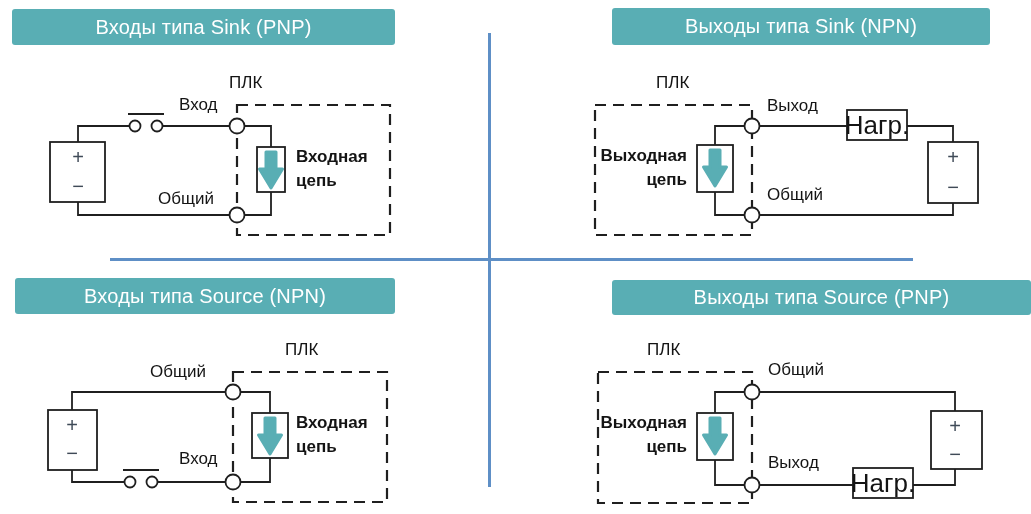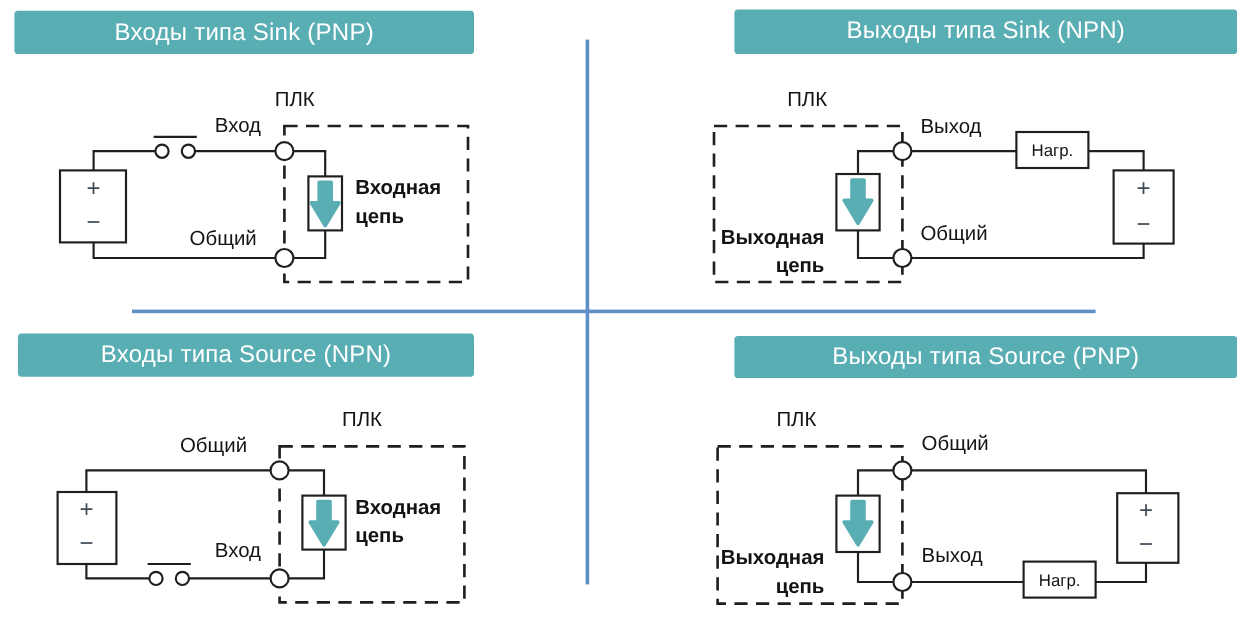--- a/index.html
+++ b/index.html
@@ -8,24 +8,24 @@
     font-family:"Liberation Sans", sans-serif; overflow:hidden;
   }
   svg.layer { position:absolute; left:0; top:0; }
   .hdr {
     position:absolute; background:var(--header-bg,#59aeb4); color:var(--header-text,#fff);
     display:flex; align-items:center; justify-content:center;
     font-size:20px; border-radius:3px; letter-spacing:.2px;
   }
   .lbl { position:absolute; font-size:17px; color:#141414; white-space:nowrap; }
   .lbl2 { line-height:24px;font-weight:bold; }
-  .lbl2.right { text-align:right;margin-top:42px; }
+  .lbl2.right { text-align:right; }
   .loadlbl {
     position:absolute; display:flex; align-items:center; justify-content:center;
-    font-size:14px; color:#141414;
+    font-size:26px; color:#141414;
   }
   .sym {
     position:absolute; font-size:20px; color:var(--battery-symbol,#3f4a57);
     transform:translateX(-50%); line-height:14px;
   }
   .divider { position:absolute; background:var(--divider,#5e8fc6); }
   
   .wire   { stroke:var(--wire,#1f1f1f); fill:none; stroke-width:1.8; }
   .dashedbox { fill:none; stroke:var(--wire,#1f1f1f); stroke-width:2.2; stroke-dasharray:11 7; }
   .compbox   { fill:#ffffff; stroke:var(--wire,#1f1f1f); stroke-width:1.8; }
@@ -102,21 +102,21 @@
       <rect class="compbox" x="931" y="411" width="51" height="58"></rect>
       <circle class="terminal" cx="752" cy="392" r="7.5"></circle>
       <circle class="terminal" cx="752" cy="485" r="7.5"></circle>
     </g>
   </svg>
 
   <div class="divider" style="left:488px; top:33px; width:3px; height:454px;"></div>
   <div class="divider" style="left:110px; top:258px; width:803px; height:3px;"></div>
 
   <div class="hdr" style="left:12px; top:9px; width:383px; height:36px;text-align:right;">Входы типа Sink (PNP)</div>
-  <div class="hdr" style="left:612px; top:8px; width:419px; height:37px;">Выходы типа Sink (NPN)</div>
+  <div class="hdr" style="left:612px; top:8px; width:378px; height:37px;">Выходы типа Sink (NPN)</div>
   <div class="hdr" style="left:612px; top:280px; width:419px; height:35px;">Выходы типа Source (PNP)</div>
   <div class="hdr" style="left:15px; top:278px; width:380px; height:36px;">Входы типа Source (NPN)</div>
 
   <div class="lbl" style="left:229px; top:73px;">ПЛК</div>
   <div class="lbl" style="left:179px; top:95px;">Вход</div>
   <div class="lbl" style="left:158px; top:189px;">Общий</div>
   <div class="lbl lbl2" style="left:296px; top:145px;">
     <div>Входная</div>
     <div>цепь</div>
   </div>

